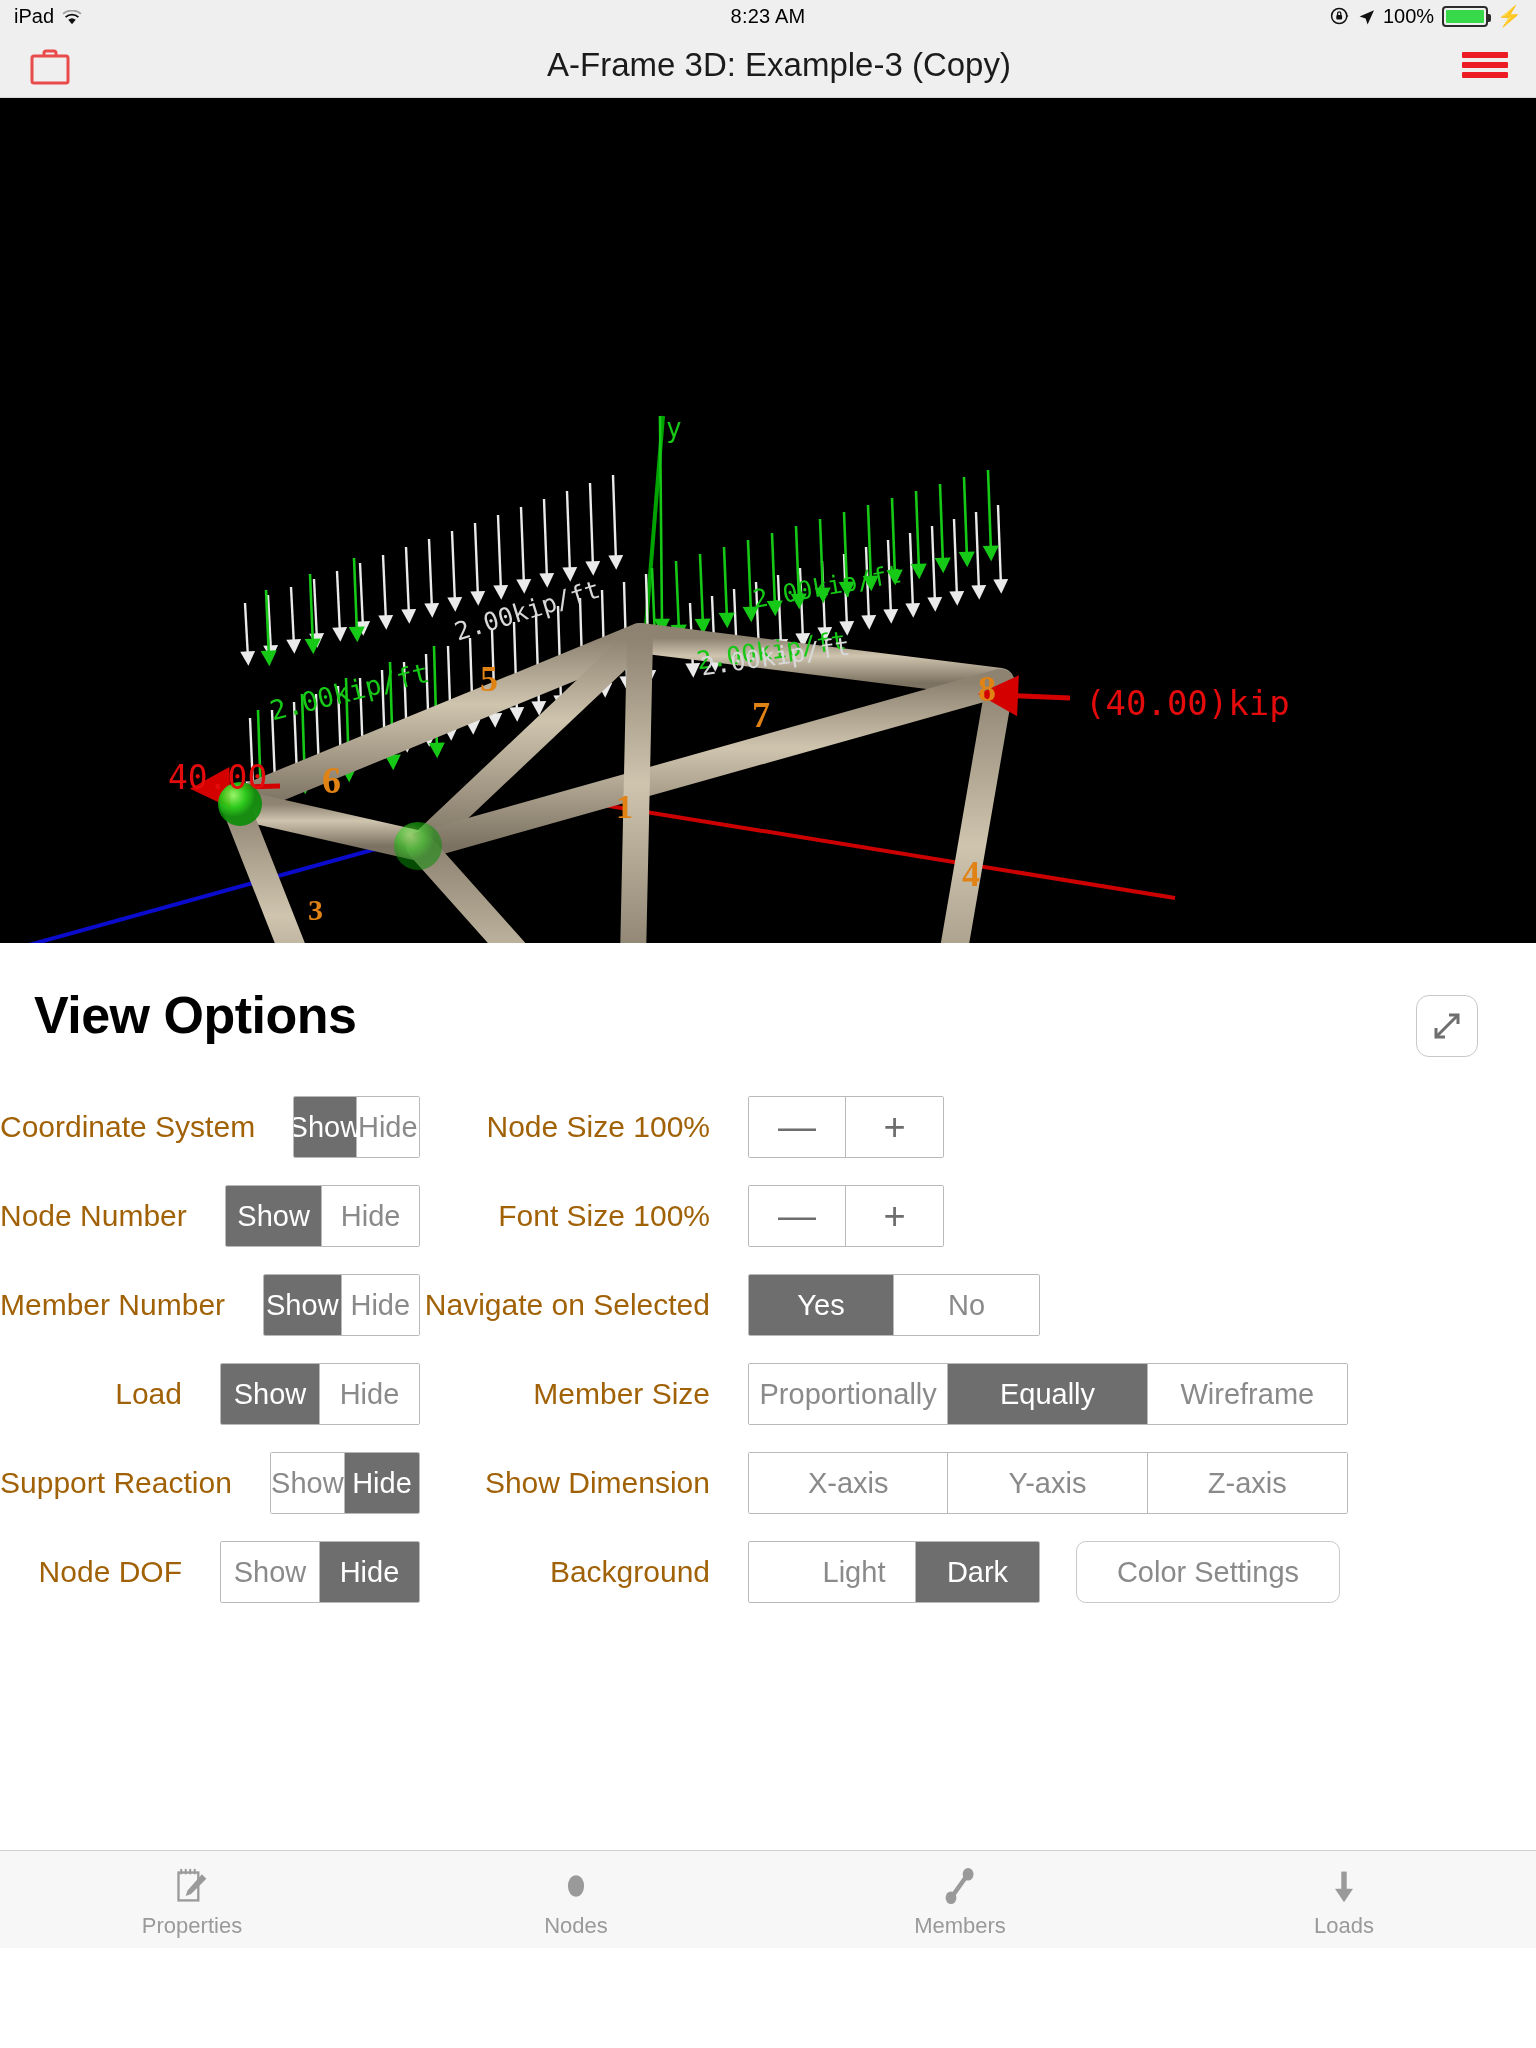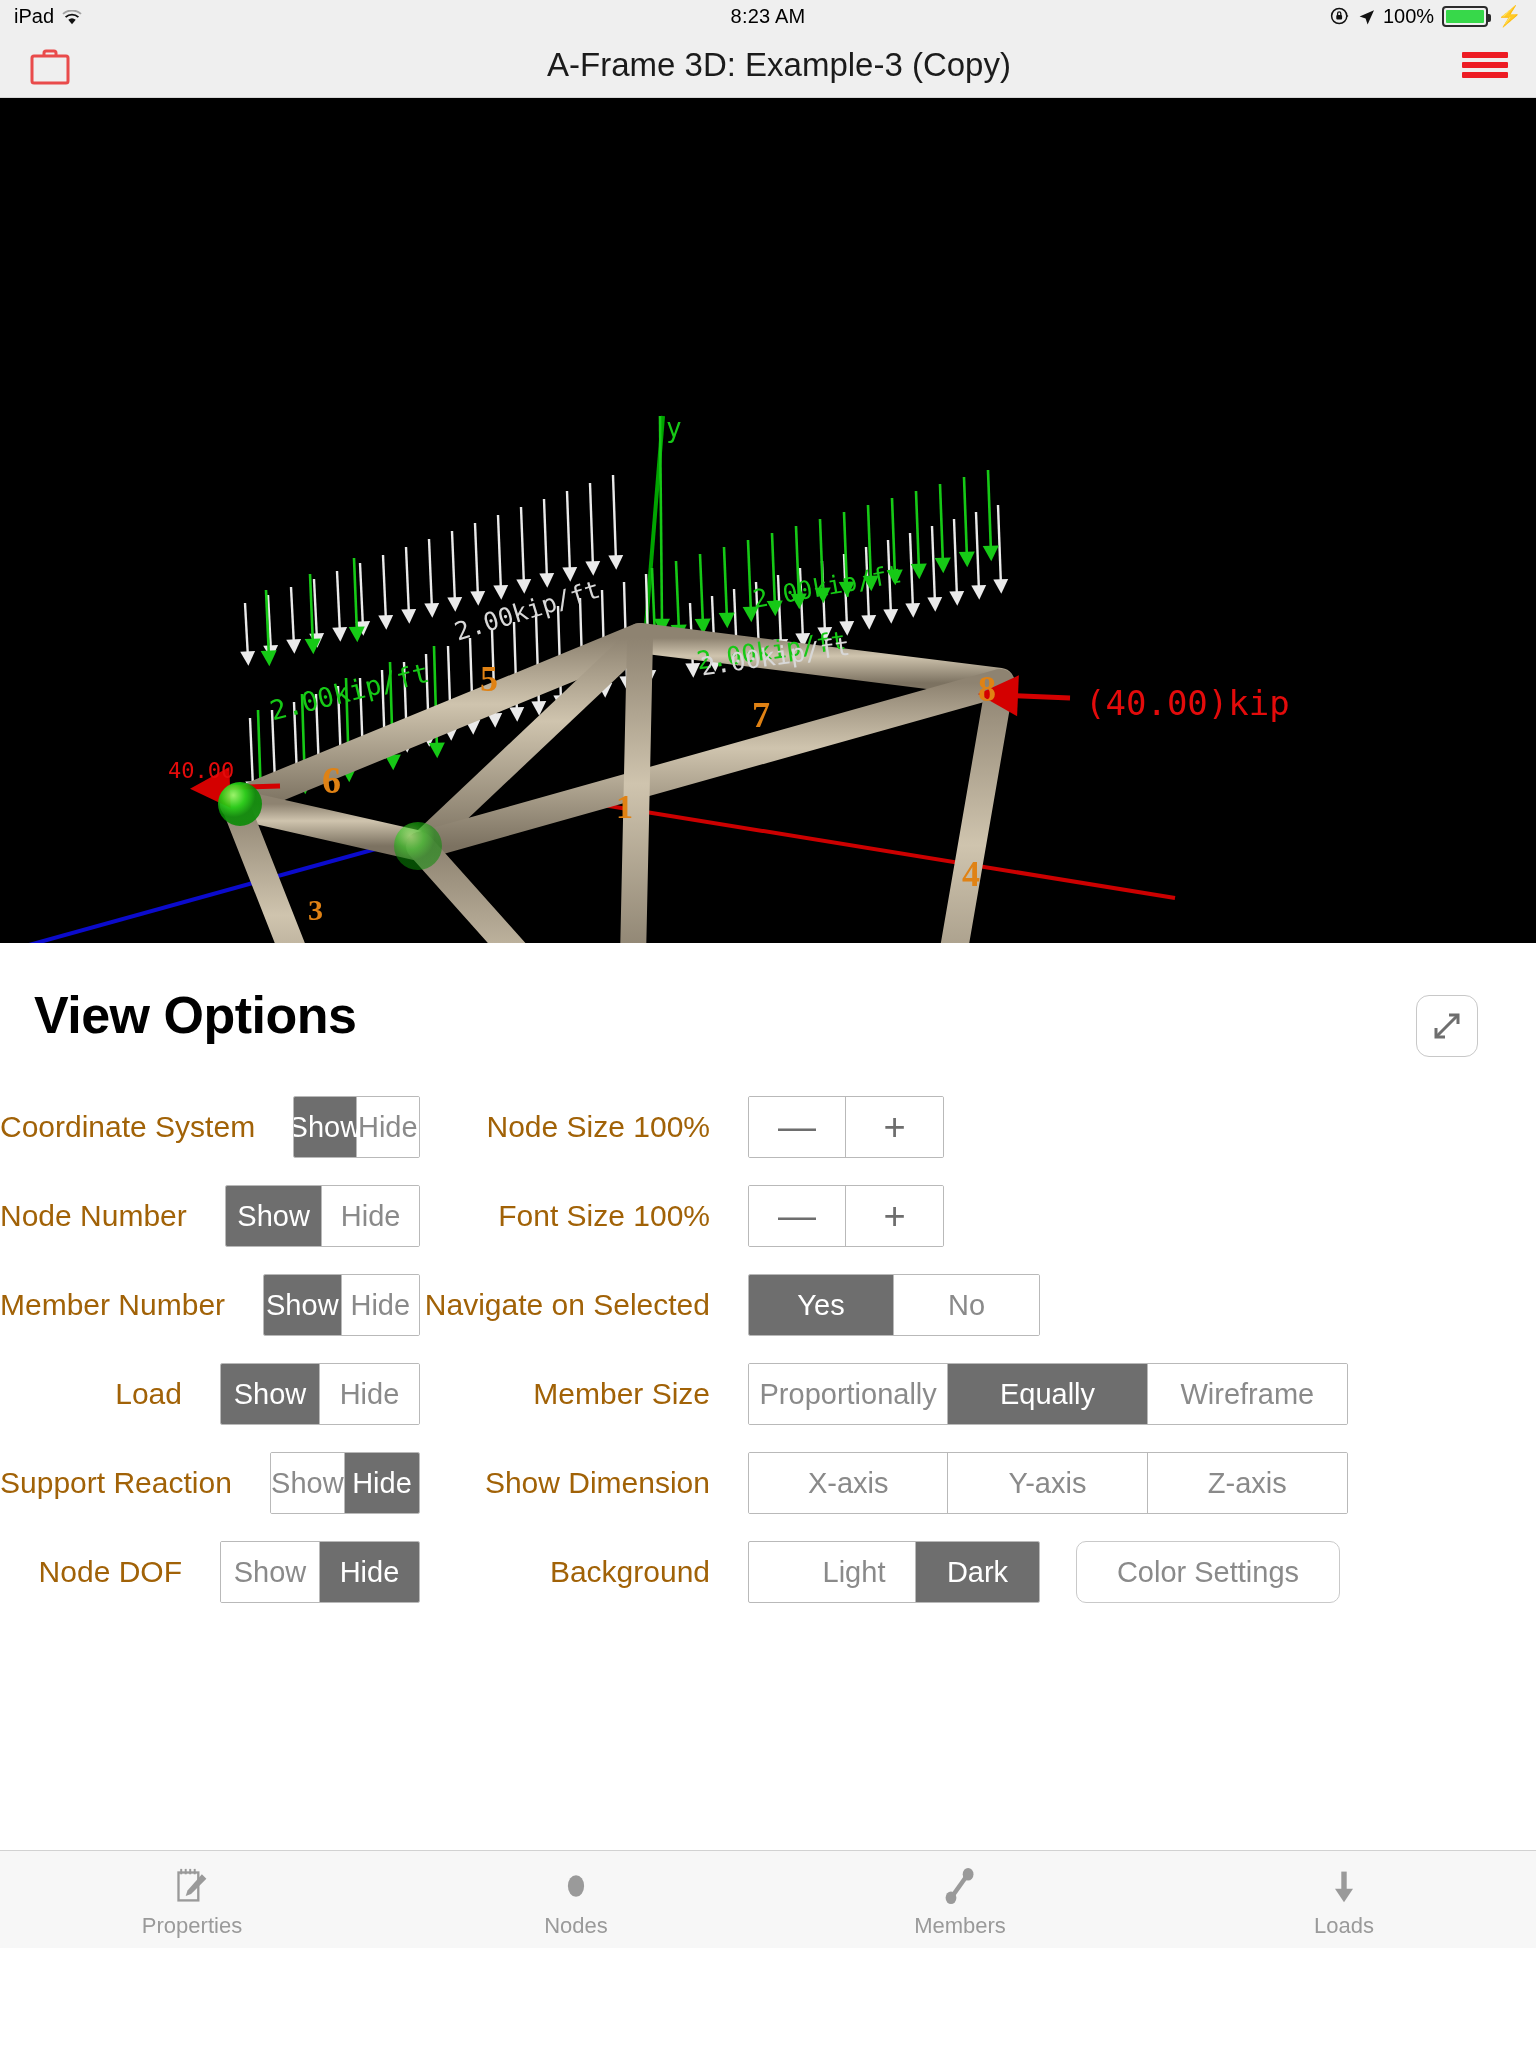--- a/index.html
+++ b/index.html
@@ -356,21 +356,21 @@
       <circle cx="418" cy="748" r="24" fill="url(#nodeg)" opacity="0.55"></circle>
     </g>
   </svg>
 
   <div class="vp-label lbl-green" style="left:268px; top:578px; font-size:27px; transform:rotate(-14deg);">2.00kip/ft</div>
   <div class="vp-label lbl-green" style="left:752px; top:474px; font-size:25px; transform:rotate(-10deg);">2.00kip/ft</div>
   <div class="vp-label lbl-green" style="left:696px; top:538px; font-size:25px; transform:rotate(-8deg);">2.00kip/ft</div>
   <div class="vp-label lbl-white" style="left:452px; top:498px; font-size:25px; transform:rotate(-17deg);">2.00kip/ft</div>
   <div class="vp-label lbl-white" style="left:700px; top:544px; font-size:25px; transform:rotate(-8deg);">2.00kip/ft</div>
   <div class="vp-label lbl-red" style="left:1085px; top:585px; font-size:34px;">(40.00)kip</div>
-  <div class="vp-label lbl-red" style="left:168px; top:660px; font-size:22px;">40.00</div>
+  <div class="vp-label lbl-red" style="left:168px; top:660px; font-size:33px;">40.00</div>
 
   <div class="vp-label lbl-orange" style="left:480px; top:560px; font-size:36px;">5</div>
   <div class="vp-label lbl-orange" style="left:752px; top:596px; font-size:36px;">7</div>
   <div class="vp-label lbl-orange" style="left:616px; top:690px; font-size:34px;">1</div>
   <div class="vp-label lbl-orange" style="left:962px; top:755px; font-size:36px;">4</div>
   <div class="vp-label lbl-orange" style="left:308px; top:795px; font-size:30px;">3</div>
   <div class="vp-label lbl-orange" style="left:322px; top:660px; font-size:38px;">6</div>
   <div class="vp-label lbl-orange" style="left:978px; top:570px; font-size:36px;">8</div>
 
   <div class="vp-label lbl-green" style="left:666px; top:315px; font-size:26px;">y</div>

